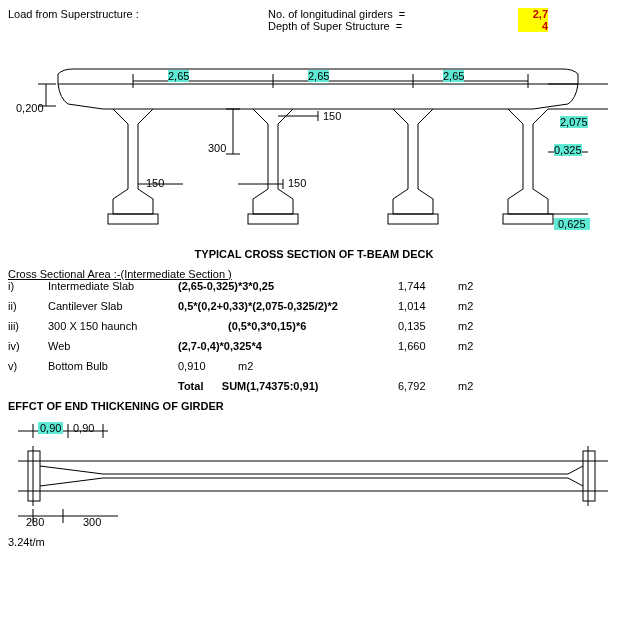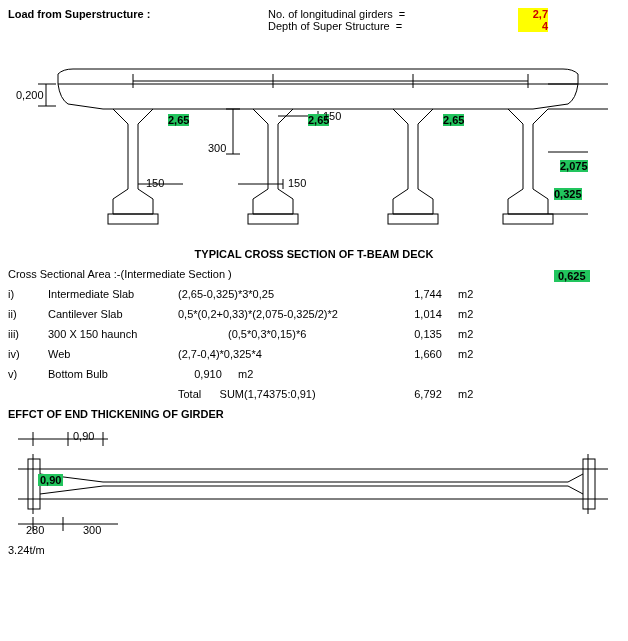--- a/index.html
+++ b/index.html
@@ -4,37 +4,37 @@
 <style>
   body {
     font-family: Arial, sans-serif;
     font-size: 11px;
     margin: 0;
     padding: 8px;
     width: 628px;
     box-sizing: border-box;
     color: #000;
   }
-  .bold { font-weight: bold; margin-top: 44px; }
-  .hl { background: #22c55e; }
+  .bold { font-weight: normal; }
+  .hl { background: #5eead4; }
   .hl-red { background: #ffff00; color: #c00; font-weight: bold; }
   .header-block { display: flex; margin-bottom: 12px; }
   .header-left { width: 260px; }
   .header-mid { width: 200px; }
   .header-right { width: 80px; text-align: right; }
   .diagram { position: relative; width: 612px; height: 200px; margin-bottom: 4px; }
   .diagram svg { position: absolute; left: 0; top: 0; }
   .dim-label { position: absolute; font-size: 11px; }
   .section-title { text-align: center; font-weight: bold; margin: 2px 0 8px 0; }
-  .calc-title { margin: 8px 0; }
+  .calc-title { margin: 0 0; text-decoration: underline; }
   .calc-row { display: flex; margin-bottom: 8px; }
   .col-i { width: 40px; }
   .col-name { width: 130px; }
-  .col-form { width: 220px; }
-  .col-val { width: 60px; text-align: center; }
+  .col-form { width: 220px; font-weight: bold; }
+  .col-val { width: 60px; text-align: left; }
   .col-unit { width: 40px; }
   .eff-title { font-weight: bold; margin: 8px 0 4px 0; }
   .diagram2 { position: relative; width: 612px; height: 120px; }
 </style>
 </head>
 <body>
 
 <div class="header-block">
   <div class="header-left">
     <span class="bold">Load from Superstructure :</span>
@@ -98,28 +98,28 @@
       <line x1="540" y1="65" x2="600" y2="65"></line>
       <line x1="540" y1="40" x2="600" y2="40"></line>
       <line x1="540" y1="108" x2="580" y2="108"></line>
       <line x1="540" y1="170" x2="580" y2="170"></line>
     </g>
   </svg>
 
   <span class="dim-label hl bold" style="left:160px; top:26px;">2,65</span>
   <span class="dim-label hl bold" style="left:300px; top:26px;">2,65</span>
   <span class="dim-label hl bold" style="left:435px; top:26px;">2,65</span>
-  <span class="dim-label" style="left:8px; top:45px;">0,200</span>
+  <span class="dim-label" style="left:8px; top:58px;">0,200</span>
   <span class="dim-label" style="left:200px; top:98px;">300</span>
   <span class="dim-label" style="left:315px; top:66px;">150</span>
   <span class="dim-label" style="left:280px; top:133px;">150</span>
   <span class="dim-label" style="left:138px; top:133px;">150</span>
   <span class="dim-label hl bold" style="left:552px; top:72px;">2,075</span>
   <span class="dim-label hl bold" style="left:546px; top:100px;">0,325</span>
-  <span class="dim-label hl bold" style="left:546px; top:182px; padding:0 4px;">0,625</span>
+  <span class="dim-label hl bold" style="left:546px; top:174px; padding:0 4px;">0,625</span>
 </div>
 
 <div class="section-title">TYPICAL  CROSS SECTION OF T-BEAM DECK</div>
 
 <div class="calc-title">Cross Sectional Area :-(Intermediate Section )</div>
 
 <div class="calc-row">
   <div class="col-i">i)</div>
   <div class="col-name">Intermediate Slab</div>
   <div class="col-form">(2,65-0,325)*3*0,25</div>

